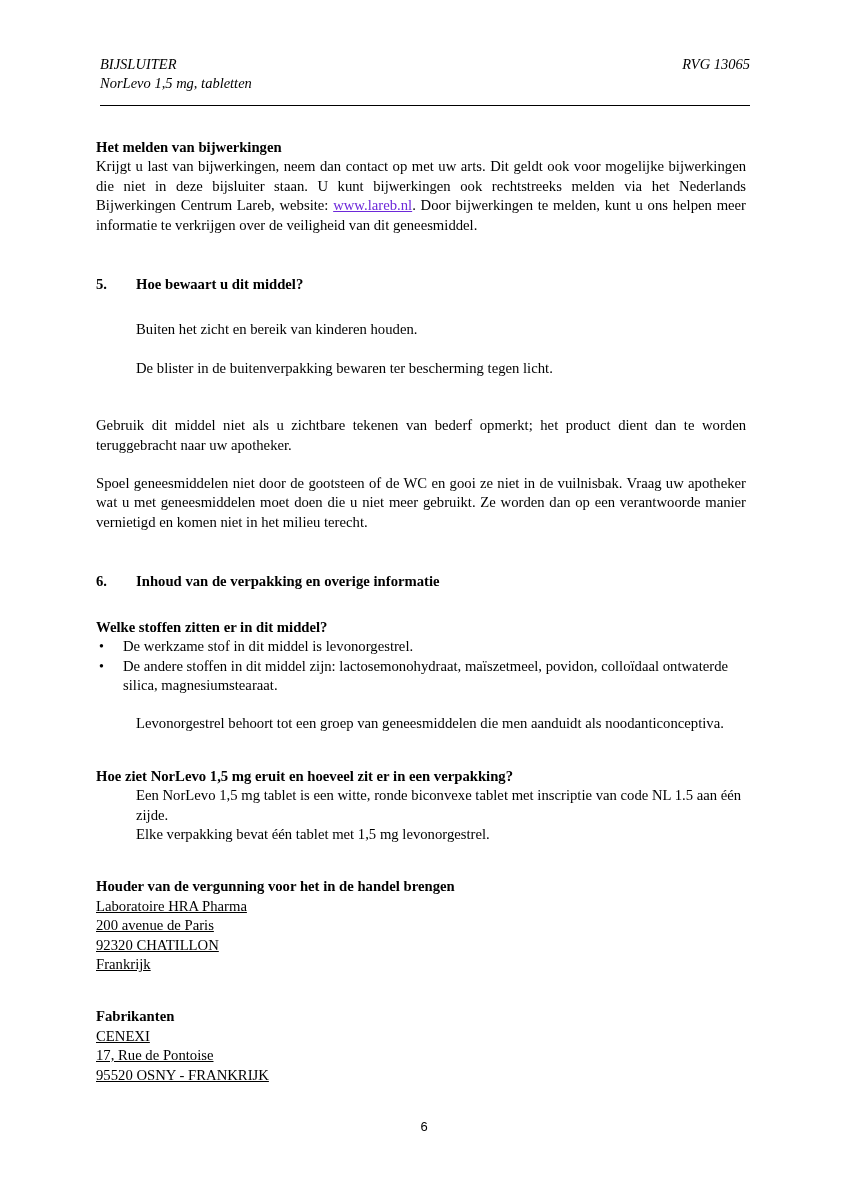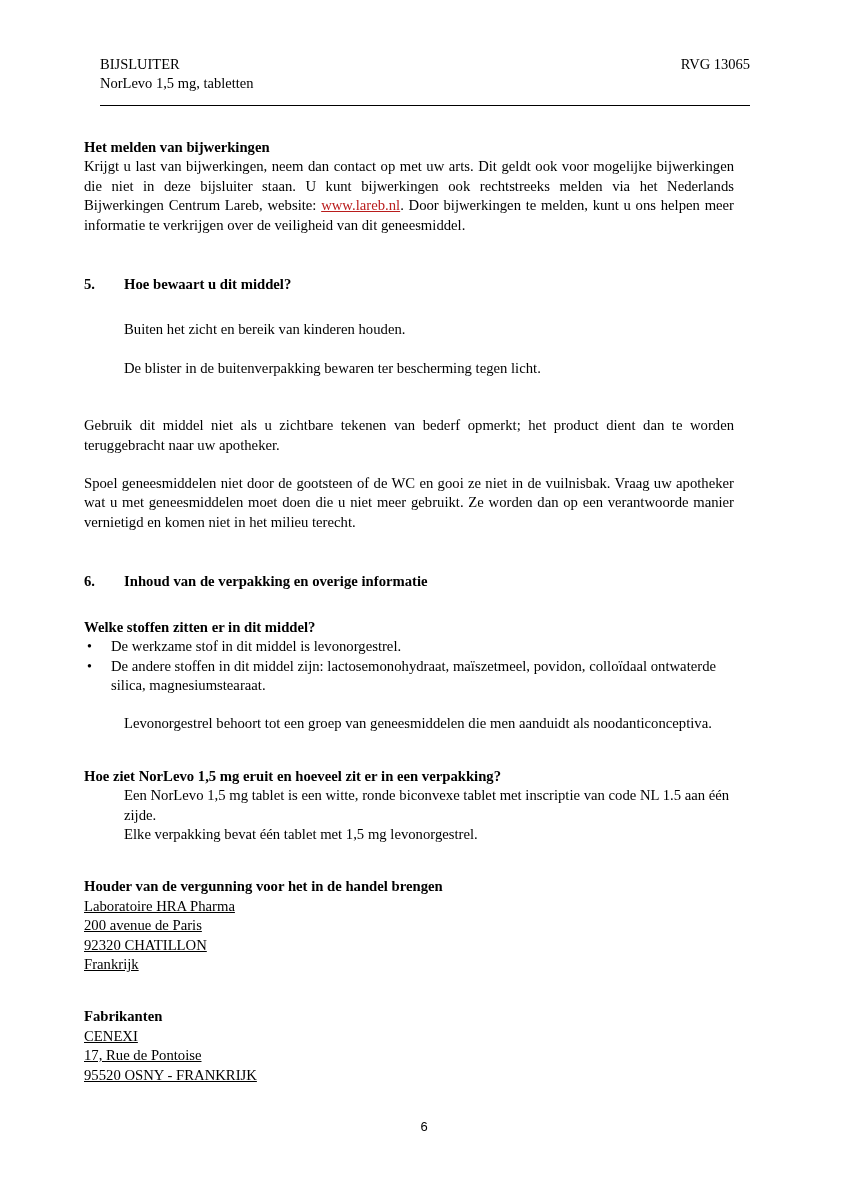--- a/index.html
+++ b/index.html
@@ -22,20 +22,21 @@
     width: 848px;
     height: 1200px;
     box-sizing: border-box;
   }
   
   .doc-header {
     position: absolute;
     left: 100px;
     top: 55px;
     width: 650px;
+    font-style: italic;
   }
   .hdr-row {
     display: flex;
     justify-content: space-between;
     align-items: flex-start;
     font-size: 14.5px;
     line-height: 19px;
   }
   .hdr-left { text-align: left; }
   .hdr-right { text-align: right; white-space: nowrap; }
@@ -50,21 +51,21 @@
     position: absolute;
     left: 100px;
     top: 105px;
     width: 650px;
     height: 0;
     border-top: 1.3px solid #000;
   }
   
   .content {
     position: absolute;
-    left: 84px;
+    left: 96px;
     top: 138px;
     width: 650px;
     font-size: 14.7px;
     line-height: 19.4px;
   }
   p {
     margin: 0;
     text-align: justify;
   }
   .pbold {
@@ -97,21 +98,21 @@
   }
   .blist li .bullet {
     position: absolute;
     left: 3px;
     top: 0;
     font-size: 14px;
     line-height: 19.4px;
   }
   .addr-line { text-align: left; text-decoration: underline; }
   a.weblink {
-    color: #b91c1c;
+    color: #6d28d9;
     margin-top: 32px;
   }
   
   .doc-footer {
     position: absolute;
     left: 0;
     top: 1119px;
     width: 848px;
     text-align: center;
     font-family: "Liberation Sans", "DejaVu Sans", sans-serif;

